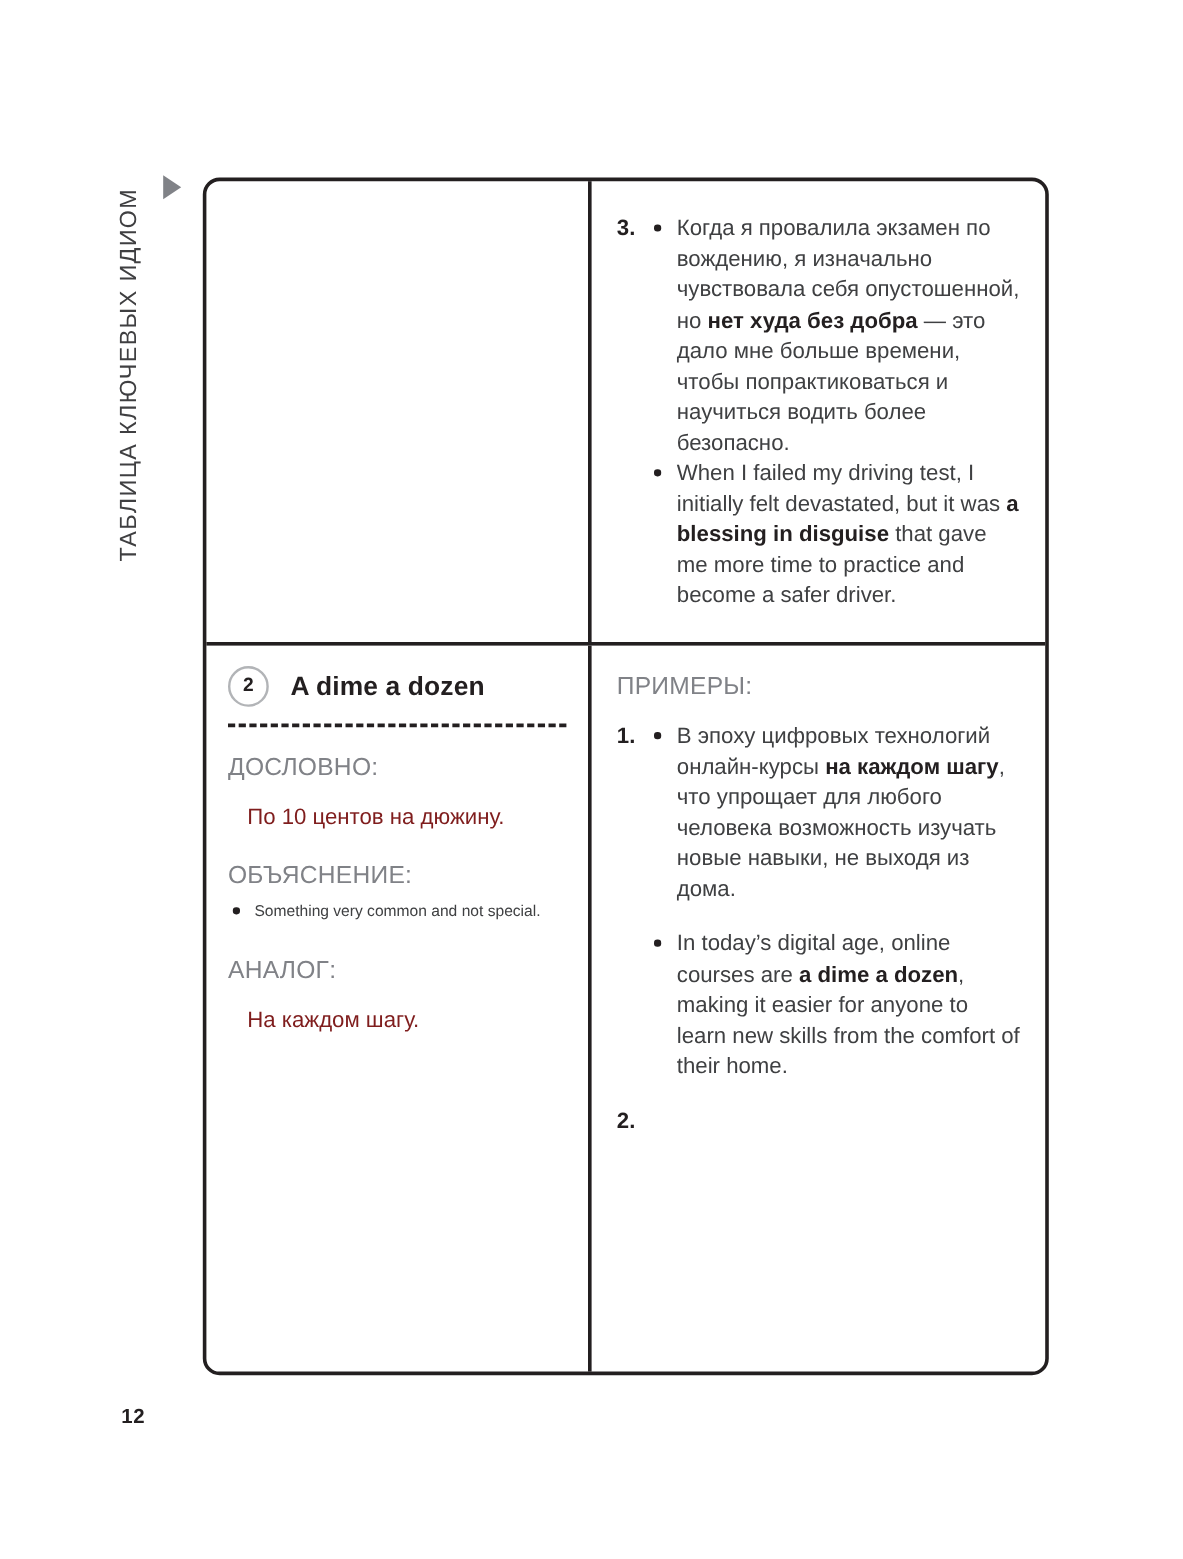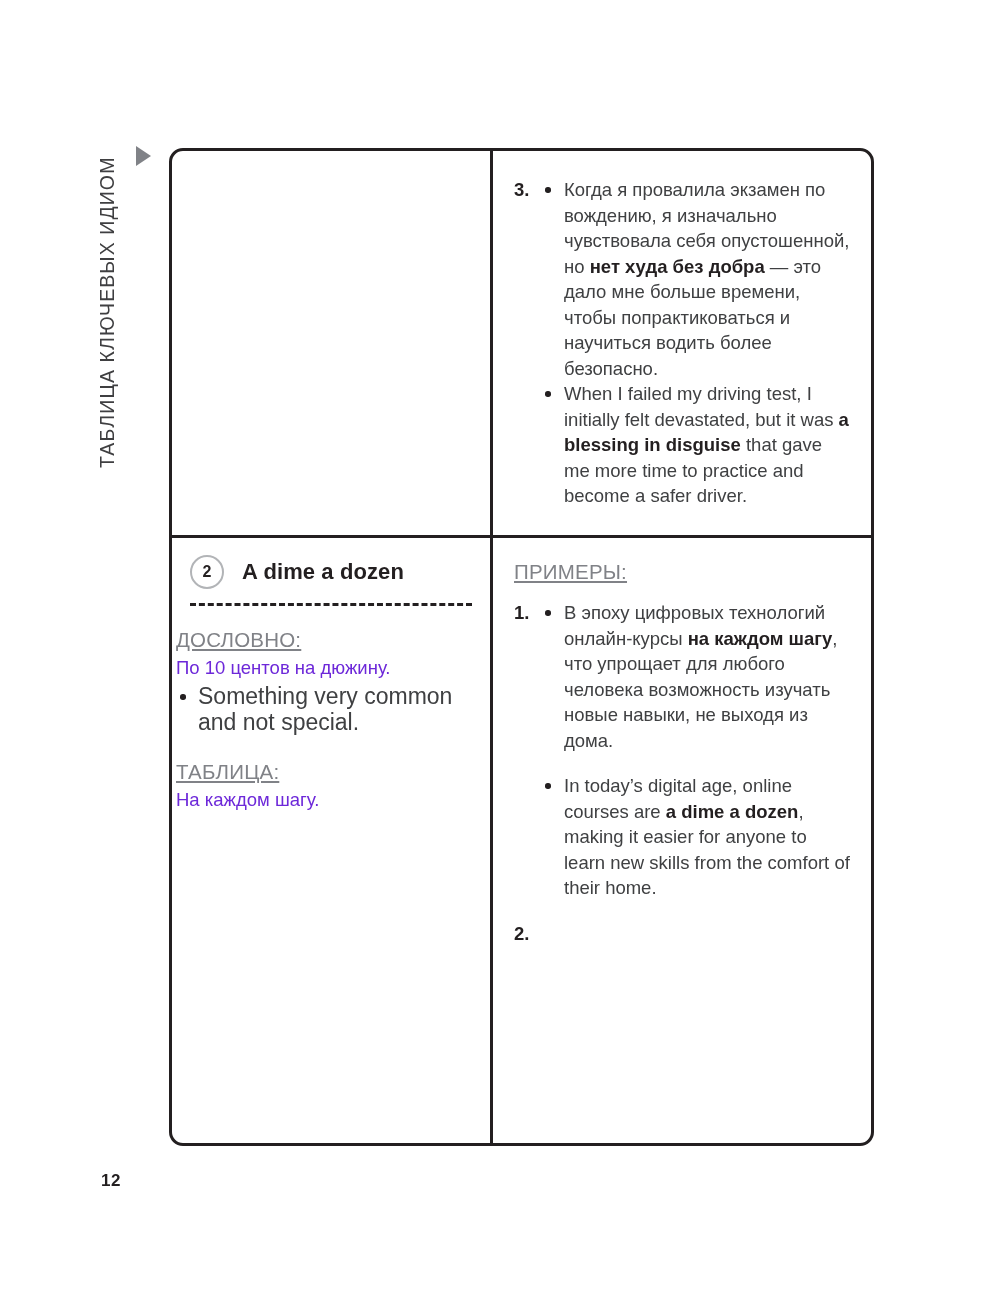--- a/index.html
+++ b/index.html
@@ -124,49 +124,48 @@
   }
   .dashed-sep {
     margin: 14px 0 0 18px;
     border-top: 3px dashed #231f20;
     height: 0;
     width: 282px;
   }
 
   
   .left-body {
-    padding: 22px 22px 0 4px;
+    padding: 22px 22px 0 18px;
   }
   .sec-heading {
     font-size: 20.5px;
     color: #808287;
     letter-spacing: 0.2px;
     margin: 0 0 3px 0;
     font-weight: 400;
-    text-decoration: underline;
   }
   .sec-heading.spaced {
     margin-top: 25px;
   }
   .plain-line {
     font-size: 18.5px;
     line-height: 25px;
-    color: #6d28d9;
-    margin: 0;
+    color: #7f1d1d;
+    margin: 16px;
   }
 
   ul.bullets {
     list-style: none;
     margin: 4px 0 0 0;
     padding: 0;
   }
   ul.bullets > li {
     position: relative;
     padding-left: 22px;
-    font-size: 23px;
+    font-size: 13px;
     line-height: 25.5px;
     color: #3f4042;
     margin-bottom: 13px;
   }
   ul.bullets > li:last-child {
     margin-bottom: 0;
   }
   ul.bullets > li::before {
     content: "";
     position: absolute;
@@ -274,25 +273,26 @@
       <div class="idiom-head">
         <div class="idiom-badge">2</div>
         <div class="idiom-title">A dime a dozen</div>
       </div>
       <div class="dashed-sep"></div>
 
       <div class="left-body">
         <div class="sec-heading">ДОСЛОВНО:</div>
         <div class="plain-line">По 10 центов на дюжину.</div>
 
+        <div class="sec-heading spaced">ОБЪЯСНЕНИЕ:</div>
         <ul class="bullets">
           <li>Something very common and not special.</li>
         </ul>
 
-        <div class="sec-heading spaced">ТАБЛИЦА:</div>
+        <div class="sec-heading spaced">АНАЛОГ:</div>
         <div class="plain-line">На каждом шагу.</div>
       </div>
     </div>
 
     <div class="col-right">
       <div class="right-body">
         <div class="sec-heading" style="margin-bottom:16px;">ПРИМЕРЫ:</div>
 
         <div class="ex-item">
           <div class="ex-num">1.</div>

